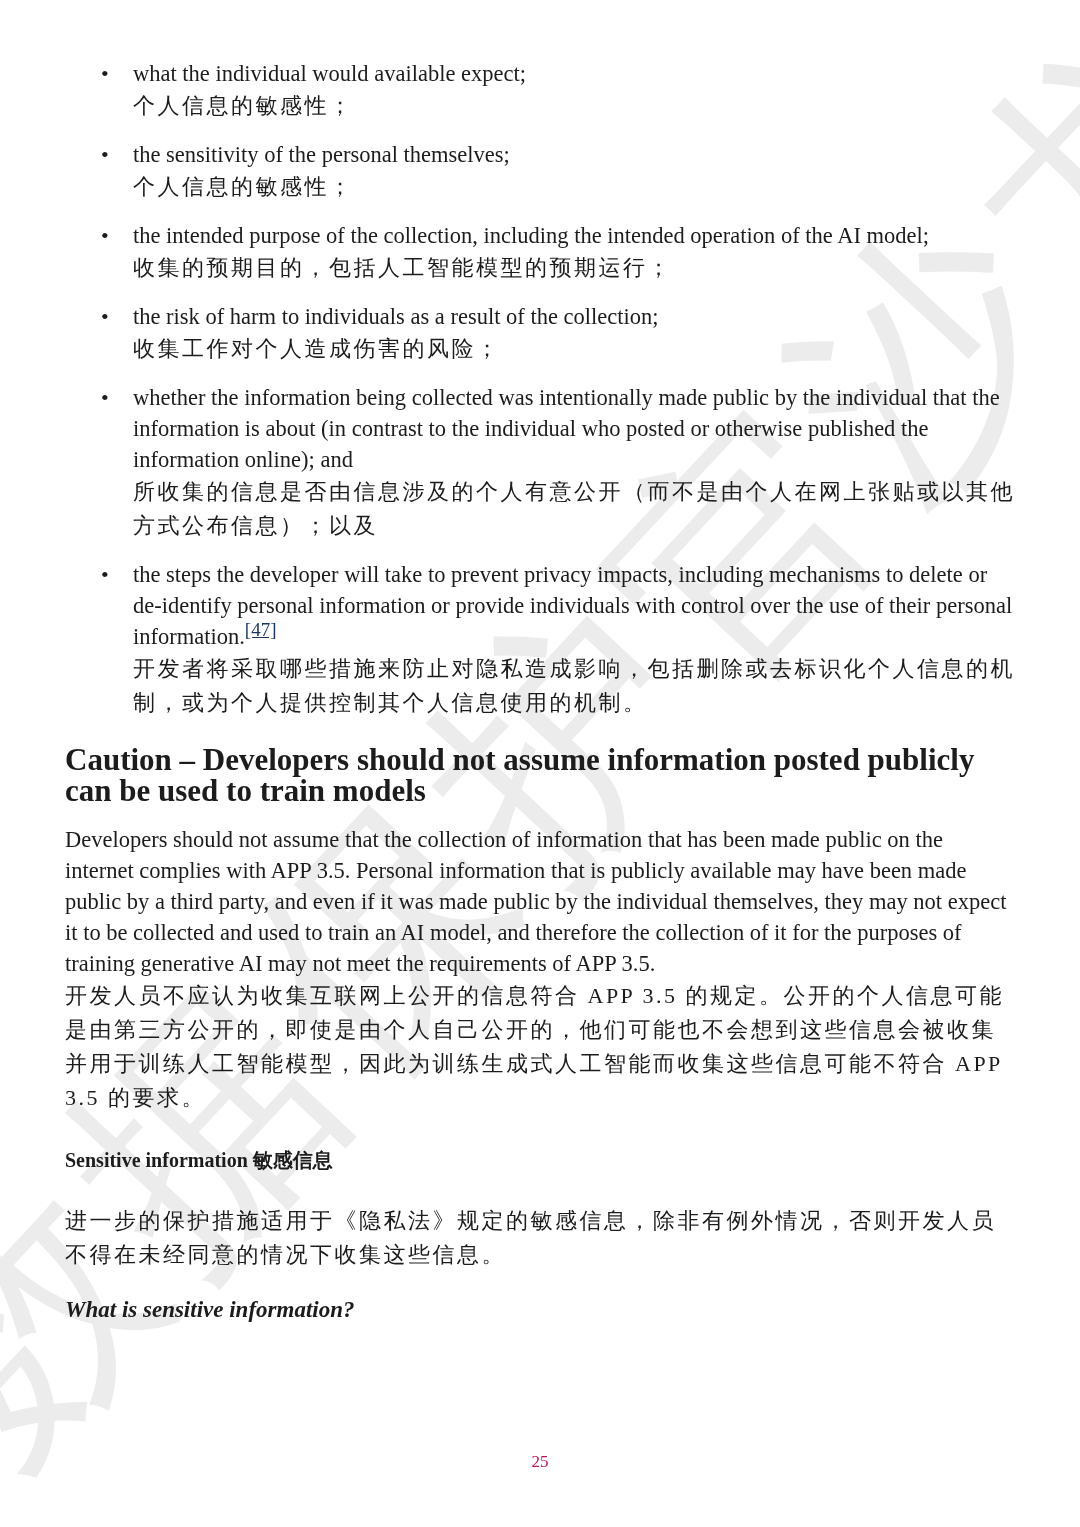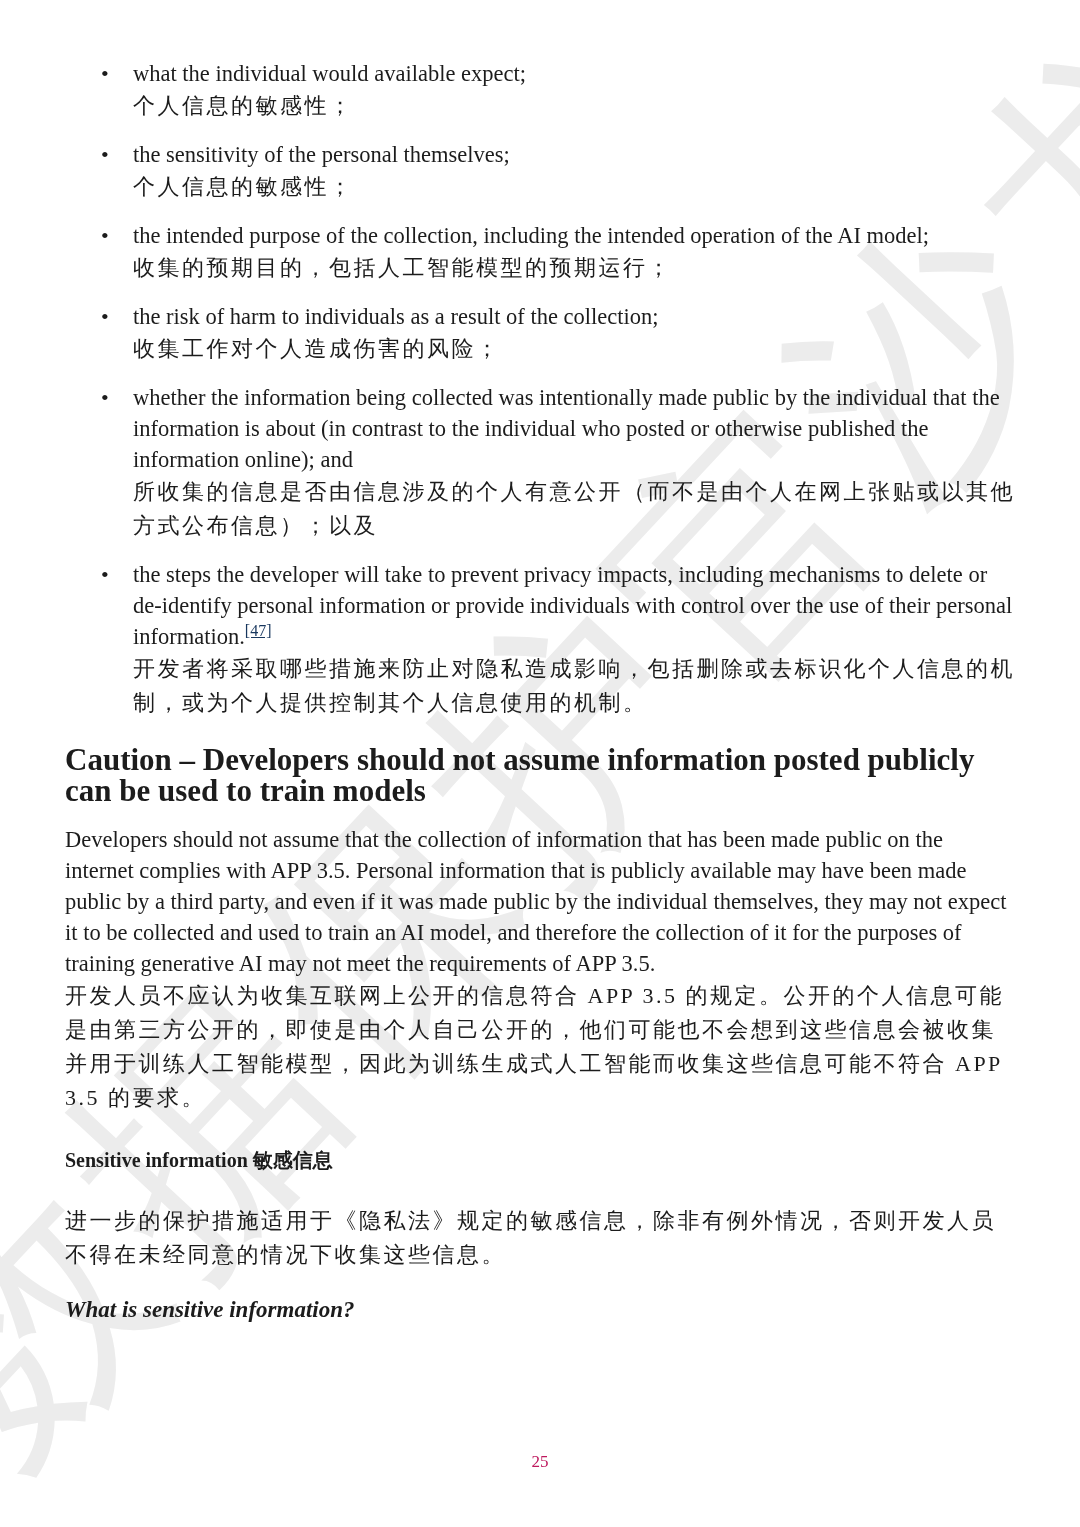--- a/index.html
+++ b/index.html
@@ -85,21 +85,21 @@
   .what-heading {
     margin-top: 22px;
     font-weight: bold;
     font-size: 23px;
     line-height: 31px;
     font-style: italic;
   }
   .fn-ref {
     color: #17365d;
     text-decoration: underline;
-    font-size: 16px;
+    font-size: 19px;
     vertical-align: super;
     line-height: 0;
     cursor: pointer;
   }
   .page-number {
     position: absolute;
     left: 0;
     right: 0;
     top: 1452px;
     text-align: center;

